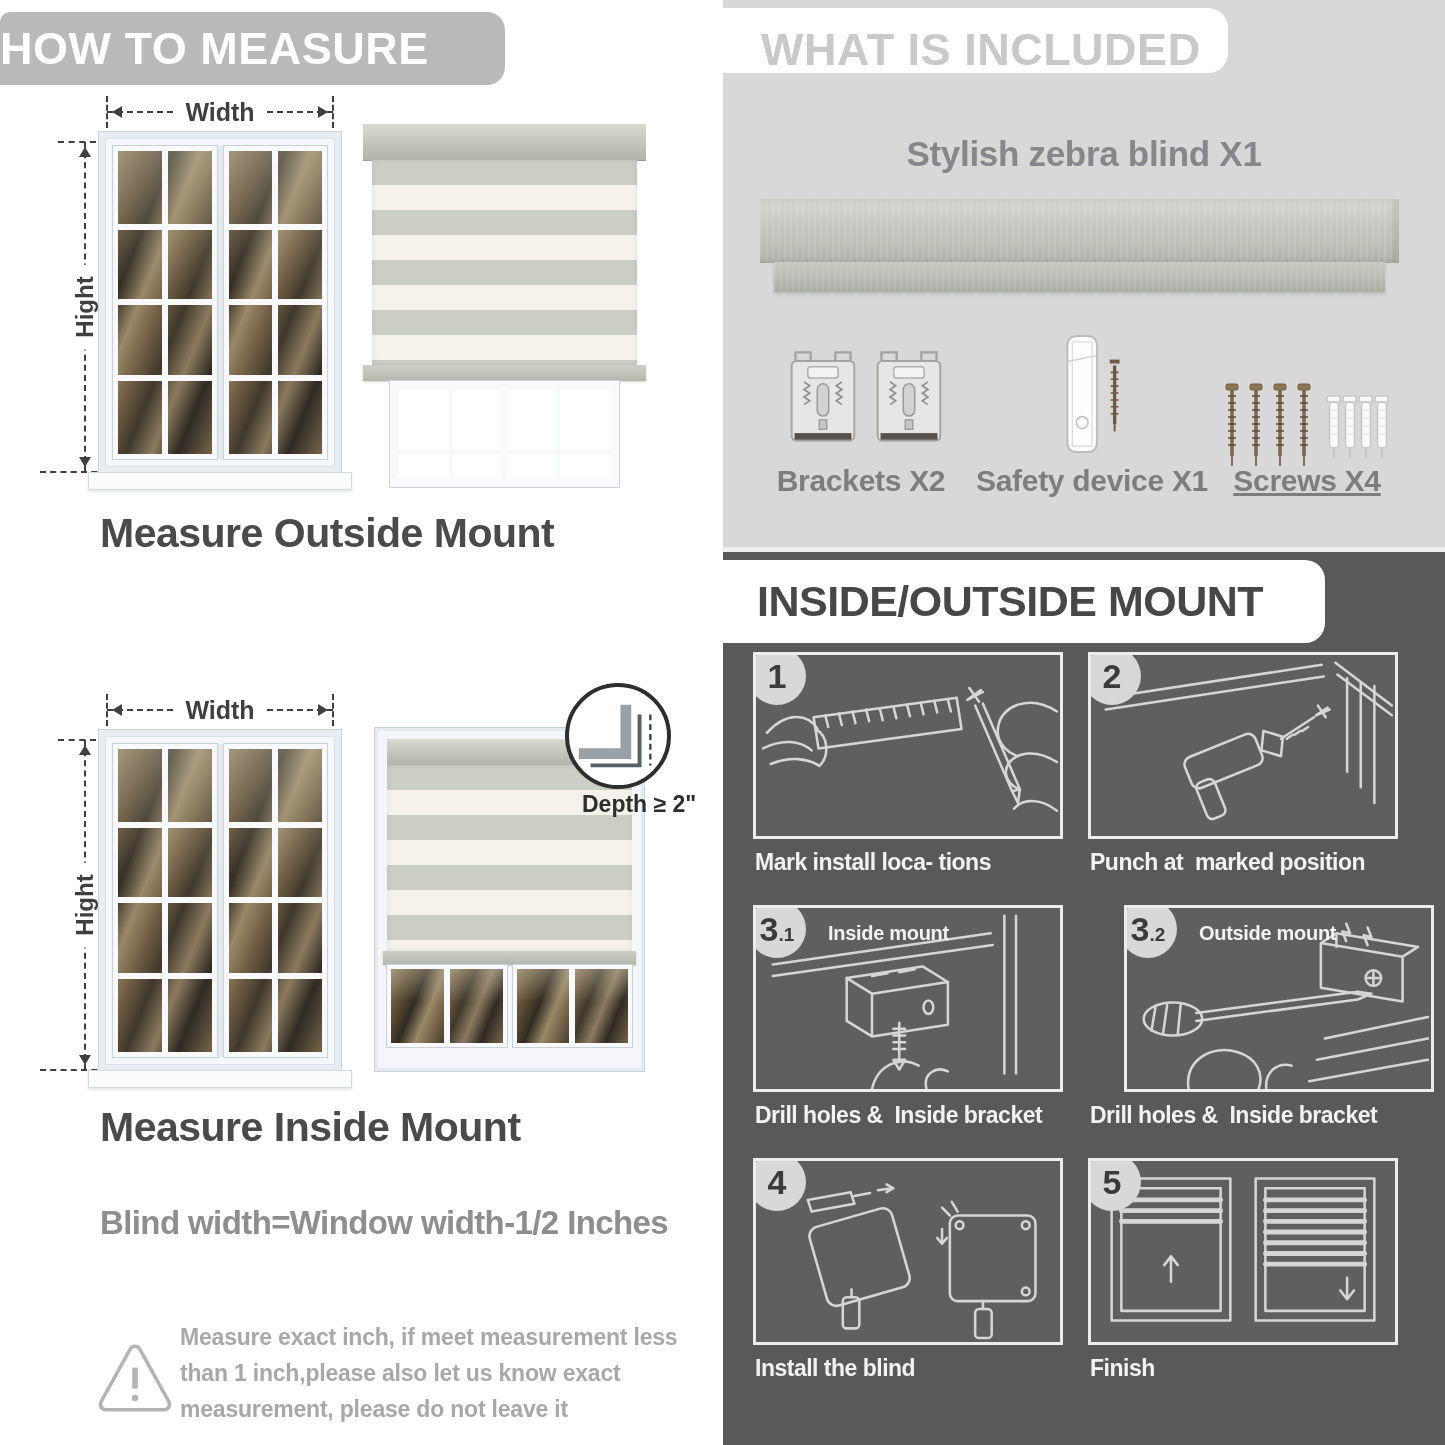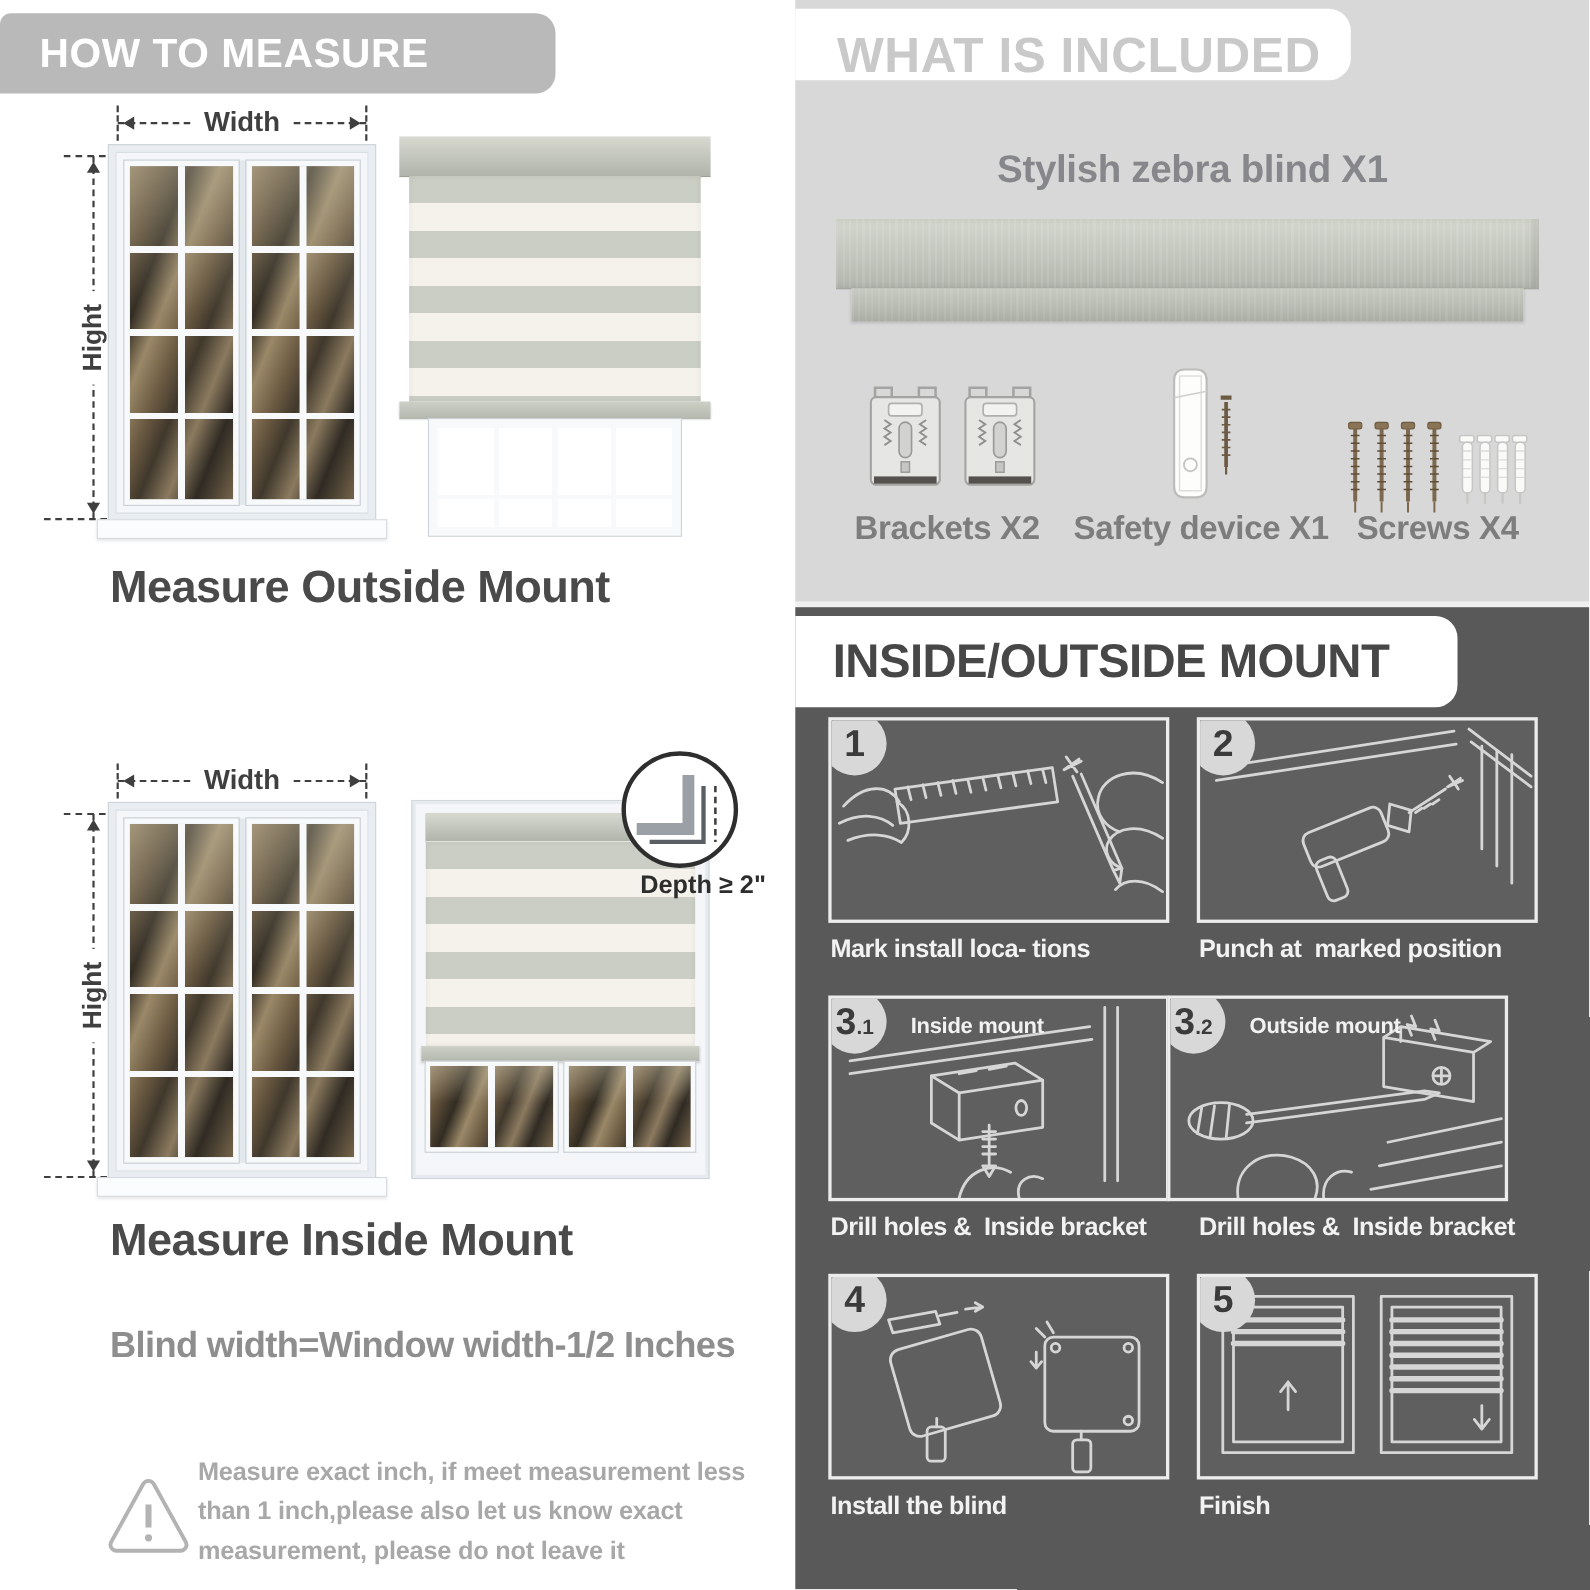--- a/index.html
+++ b/index.html
@@ -2,22 +2,22 @@
 <html><head>
 <meta charset="utf-8">
 <style>
   html,body{margin:0;padding:0;background:#fff;}
   .page{position:relative;width:1445px;height:1445px;background:#fff;overflow:hidden;
         font-family:"Liberation Sans",sans-serif;}
   .abs{position:absolute;}
 
   
   .band-left{position:absolute;left:0;top:12px;width:505px;height:73px;background:#b9b9b9;
-    border-radius:10px 18px 18px 0;color:#fff;font-weight:bold;font-size:37px;line-height:73px;
-    padding-left:36px;letter-spacing:.5px;box-sizing:border-box;}
+    border-radius:10px 18px 18px 0;color:#fff;font-weight:bold;font-size:45px;line-height:73px;
+    letter-spacing:.5px;box-sizing:border-box;}
 
   .sec-title{position:absolute;font-weight:bold;font-size:41px;color:#4a4a4a;letter-spacing:-.5px;}
   .sec-line{position:absolute;font-weight:bold;font-size:33px;color:#8e8e8e;letter-spacing:-.6px;}
 
   
   .wframe{position:absolute;background:#f4f6f9;border:1px solid #ccd3d9;
     box-shadow:inset 0 0 0 6px #e9edf1, inset 0 0 0 7px #d9e0e5;}
   .wglass{position:absolute;left:14px;top:14px;right:14px;bottom:14px;display:flex;gap:7px;background:#e3e8ec;}
   .sash{flex:1;border:5px solid #f7f9fb;outline:1px solid #c9d0d6;position:relative;
     background:linear-gradient(112deg,#8d7a5e 0%,#5f4f39 14%,#312b22 26%,#9a8868 38%,#6b5a42 50%,
@@ -246,21 +246,21 @@
       <use href="#scr" x="58" y="2"></use>
       <use href="#scr" x="82" y="2"></use>
     <use href="#anc" x="112" y="2"></use>
       <use href="#anc" x="128" y="2"></use>
       <use href="#anc" x="144" y="2"></use>
       <use href="#anc" x="160" y="2"></use>
   </svg>
 
   <div class="item-label" style="left:761px;width:200px;">Brackets X2</div>
   <div class="item-label" style="left:972px;width:240px;">Safety device X1</div>
-  <div class="item-label" style="left:1207px;width:200px;">Screws X4</div>
+  <div class="item-label" style="left:1207px;width:200px;text-decoration:underline;">Screws X4</div>
 
   <div class="divider"></div>
   <div class="panel-dark"></div>
   <div class="band-mount">INSIDE/OUTSIDE MOUNT</div>
 
   <div class="step" style="left:753px;top:652px;">
     <svg class="art line-art" viewBox="0 0 310 186">
       <path d="M58,64 L205,44 L210,76 L63,96 Z"></path>
       <path d="M70,62 l3,12 M84,60 l3,12 M98,58 l3,12 M112,56 l3,12 M126,55 l3,12 M140,53 l3,12 M154,51 l3,12 M168,49 l3,12 M182,47 l3,12 M196,46 l3,12"></path>
       <path d="M218,34 l10,14 M230,36 l-14,10 M216,46 l16,-8"></path>
@@ -294,21 +294,21 @@
       <path d="M92,72 L92,116 L118,132 L118,88 M118,132 L196,120 L196,76"></path>
       <ellipse cx="176" cy="102" rx="5" ry="7"></ellipse>
       <path d="M146,118 L146,156 M140,124 h12 M140,131 h12 M140,138 h12 M140,145 h12 M140,156 h12 l-6,10 Z"></path>
       <path d="M118,186 C124,160 148,152 166,162 M174,186 C170,170 184,162 196,168"></path>
     </svg>
     <div class="badge"><span>3</span><span class="sub">.1</span></div>
     <div class="step-title">Inside mount</div>
   </div>
   <div class="caption" style="left:755px;top:1102px;">Drill holes &amp;  Inside bracket</div>
 
-  <div class="step" style="left:1061px;top:905px;">
+  <div class="step" style="left:1124px;top:905px;">
     <svg class="art line-art" viewBox="0 0 310 186">
       <path d="M198,36 L282,50 L282,96 L198,82 Z M198,36 L214,26 L298,40 L282,50 M214,26 L214,40"></path>
       <path d="M224,34 l-4,-10 8,2 -4,-10 M246,38 l-4,-10 8,2 -4,-10"></path>
       <circle cx="252" cy="72" r="8"></circle>
       <path d="M246,72 h12 M252,66 v12"></path>
       <path d="M70,108 L236,86 M70,116 L236,94 M236,86 L250,88 L236,94"></path>
       <ellipse cx="46" cy="114" rx="30" ry="17"></ellipse>
       <path d="M28,102 L24,126 M40,100 L36,128 M54,99 L51,129"></path>
       <path d="M62,186 C58,156 86,140 112,148 C132,154 140,170 134,186 M142,186 C140,168 154,158 168,162"></path>
       <path d="M202,134 L308,112 M194,156 L308,134 M186,178 L308,156"></path>

